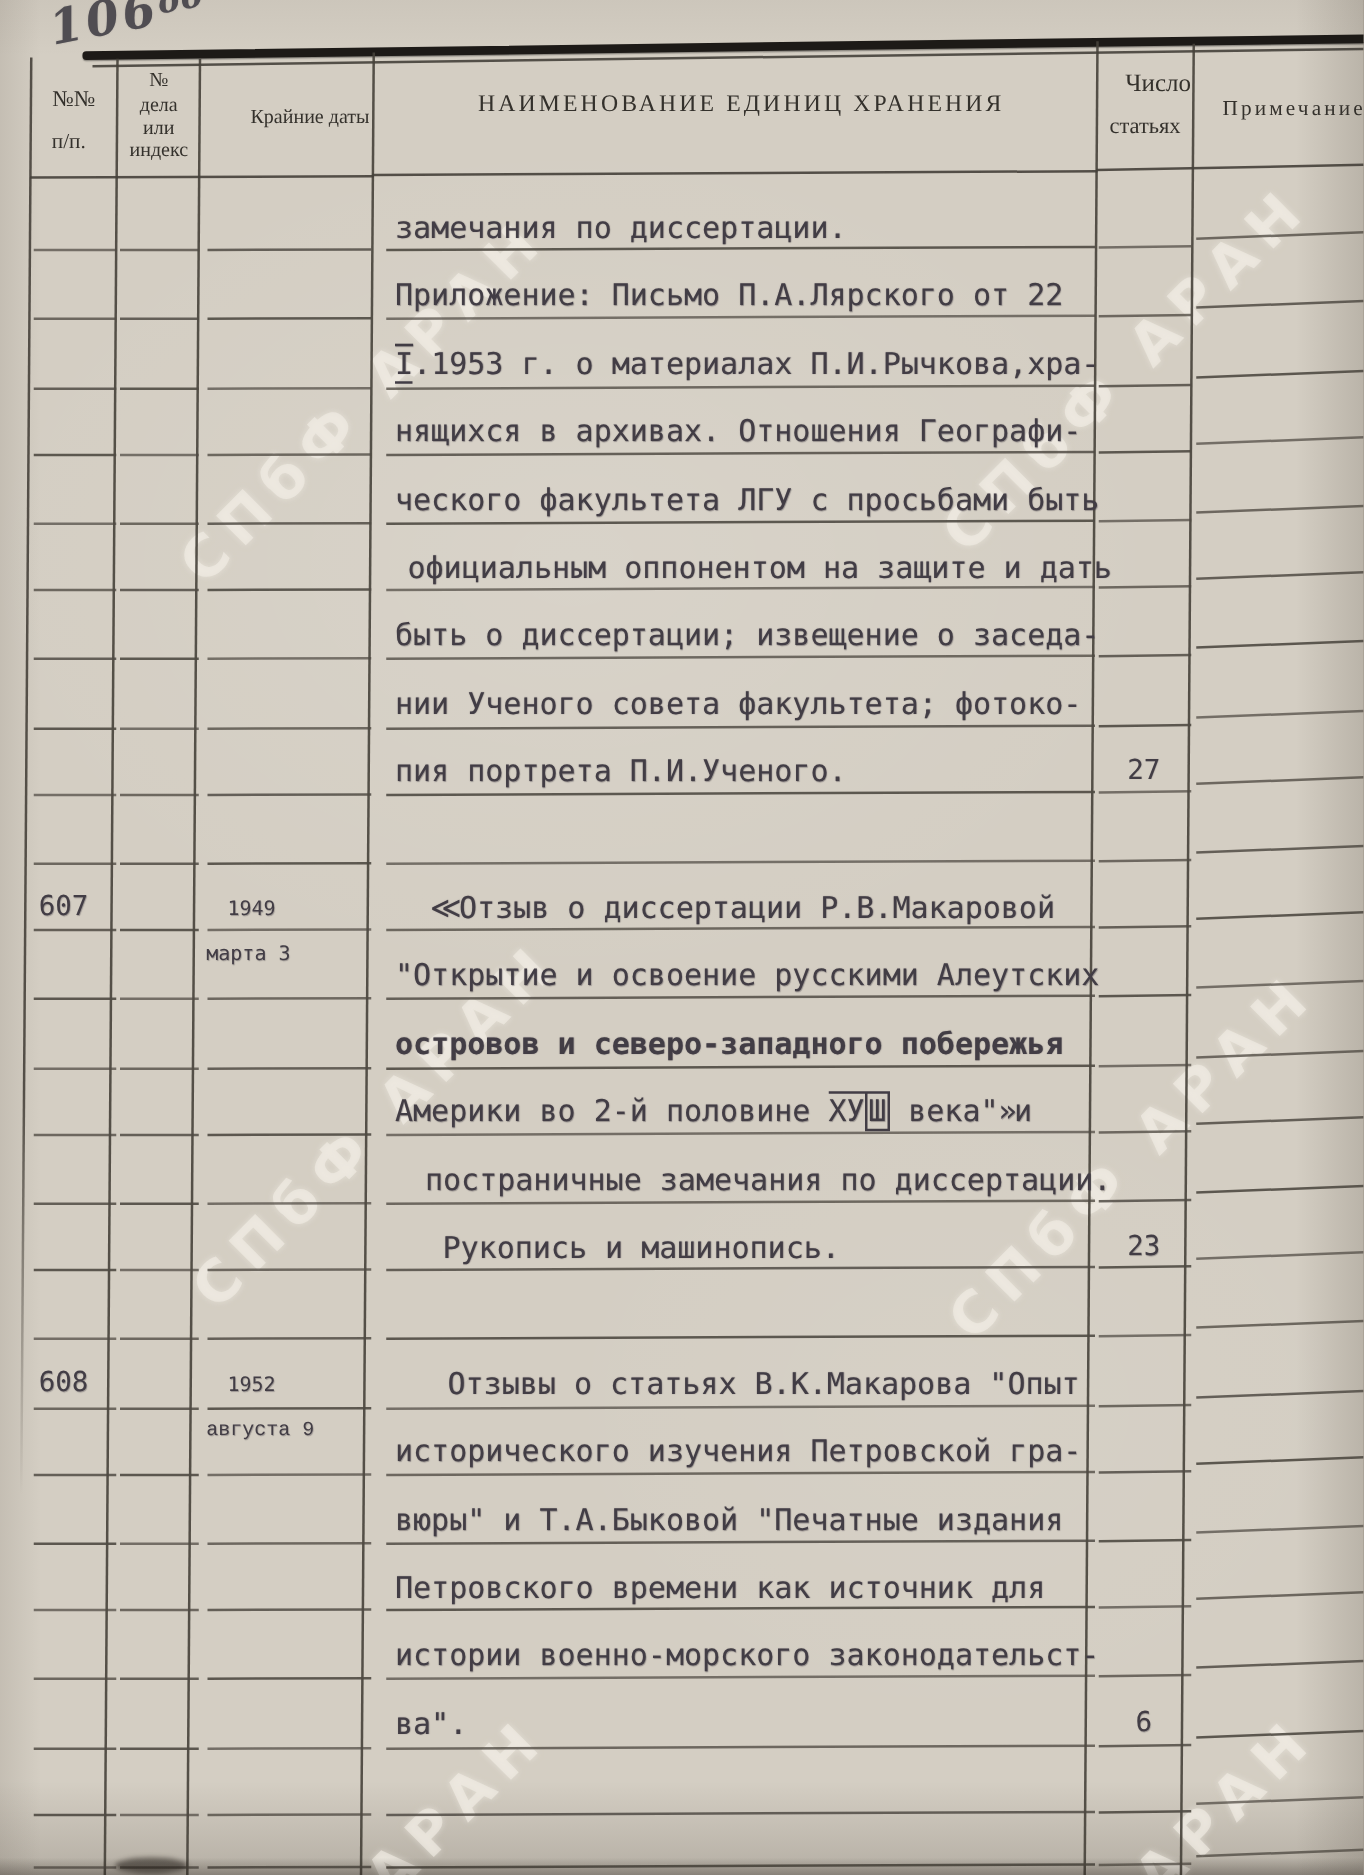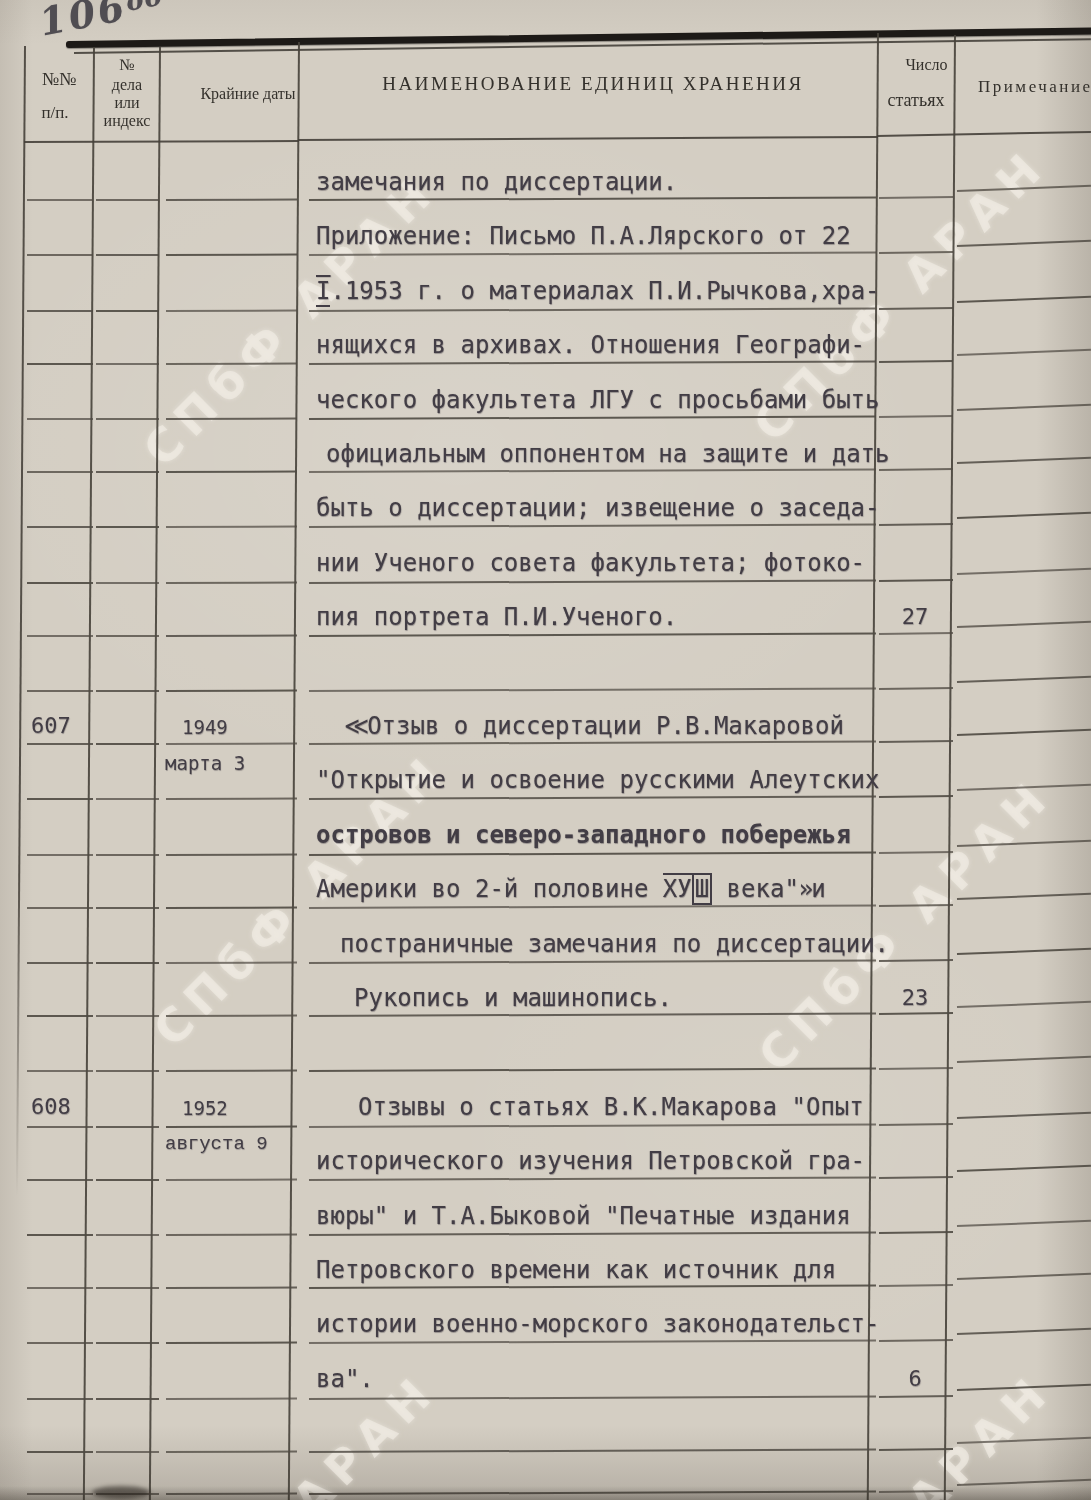--- a/index.html
+++ b/index.html
@@ -56,21 +56,21 @@
   .rule{position:absolute;height:2px;background:#4f4a43;transform-origin:left center;}
   .tline{
     position:absolute;height:32px;line-height:32px;white-space:pre;
     font-size:24px;color:#423d45;
     text-shadow:0.5px 0.5px 0.7px rgba(66,61,69,0.38), 0 0 1px rgba(66,61,69,0.25);
   }
   .tnum{position:absolute;font-size:22px;color:#423d45;height:30px;line-height:30px;
         text-shadow:0.5px 0.5px 0.7px rgba(66,61,69,0.38);}
   .tsheet{position:absolute;width:72px;text-align:center;font-size:22px;color:#423d45;
           height:30px;line-height:30px;text-shadow:0.5px 0.5px 0.7px rgba(66,61,69,0.38);}
-  .tdate{position:absolute;font-size:19px;color:#423d45;height:28px;line-height:28px;white-space:pre;
+  .tdate{position:absolute;font-size:16px;color:#423d45;height:28px;line-height:28px;white-space:pre;
          text-shadow:0.5px 0.5px 0.7px rgba(66,61,69,0.38);}
   .mark-ul{border-bottom:2px solid #423d45;text-decoration:overline;text-decoration-thickness:2px;}
   .mark-ovl{border-top:2.5px solid #423d45;}
   .mark-box{border:2px solid #423d45;padding:0 1px;}
   .mark-ins{letter-spacing:-2px;}
   
   .wm{
     position:absolute;white-space:nowrap;
     font-family:"DejaVu Sans", sans-serif;font-weight:700;
     font-size:46px;letter-spacing:9px;
@@ -113,21 +113,21 @@
   <div class="hline" style="left:877px;top:135px;width:214px;transform:rotate(-1.1deg);"></div>
 
   <div class="hdr" style="left:24px;top:70px;width:70px;font-size:18px;">№№</div>
   <div class="hdr" style="left:20px;top:104px;width:70px;font-size:17px;">п/п.</div>
   <div class="hdr" style="left:94px;top:57px;width:66px;font-size:16px;">№</div>
   <div class="hdr" style="left:94px;top:77px;width:66px;font-size:16px;">дела</div>
   <div class="hdr" style="left:94px;top:95px;width:66px;font-size:16px;">или</div>
   <div class="hdr" style="left:94px;top:113px;width:66px;font-size:16px;">индекс</div>
   <div class="hdr" style="left:182px;top:86px;width:132px;font-size:16px;">Крайние даты</div>
   <div class="hdr" style="left:310px;top:74px;width:566px;font-size:19px;letter-spacing:2.5px;font-family:Liberation Serif, serif;">НАИМЕНОВАНИЕ ЕДИНИЦ ХРАНЕНИЯ</div>
-  <div class="hdr" style="left:878px;top:57px;width:97px;font-size:16px;">Число</div>
+  <div class="hdr" style="left:878px;top:57px;width:97px;font-size:20px;">Число</div>
   <div class="hdr" style="left:878px;top:91px;width:76px;font-size:18px;">статьях</div>
   <div class="hdr" style="left:978px;top:78px;width:140px;font-size:17px;letter-spacing:2.5px;text-align:left;">Примечание</div>
 
   <div id="rows">
       <div class="rule" style="left: 27px; width: 66px; top: 198.6px; transform: rotate(0deg); opacity: 0.72;"></div>
       <div class="rule" style="left: 96px; width: 63px; top: 198.6px; transform: rotate(0deg); opacity: 0.78;"></div>
       <div class="rule" style="left: 166px; width: 131px; top: 198.6px; transform: rotate(-0.2deg); opacity: 0.84;"></div>
       <div class="rule" style="left: 309px; width: 567px; top: 198.6px; transform: rotate(-0.25deg); opacity: 0.9;"></div>
       <div class="rule" style="left: 879px; width: 74px; top: 196.6px; transform: rotate(-0.8deg); opacity: 0.72;"></div>
       <div class="rule" style="left: 957px; width: 134px; top: 189.6px; transform: rotate(-2.2deg); opacity: 0.78;"></div>

